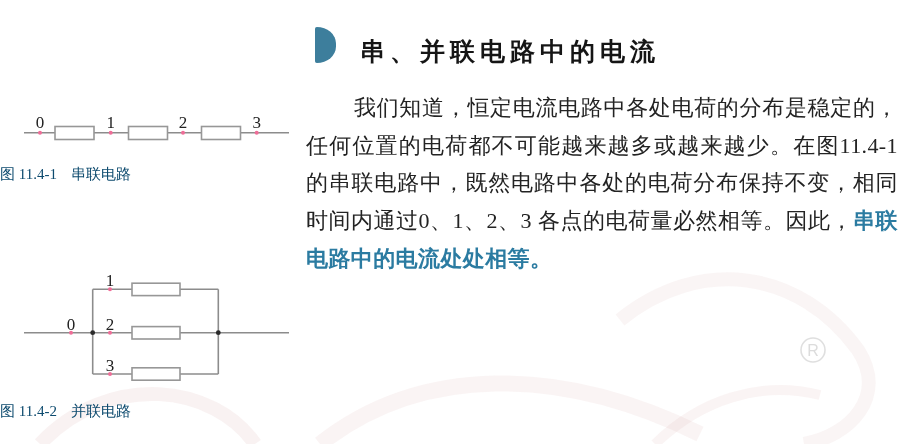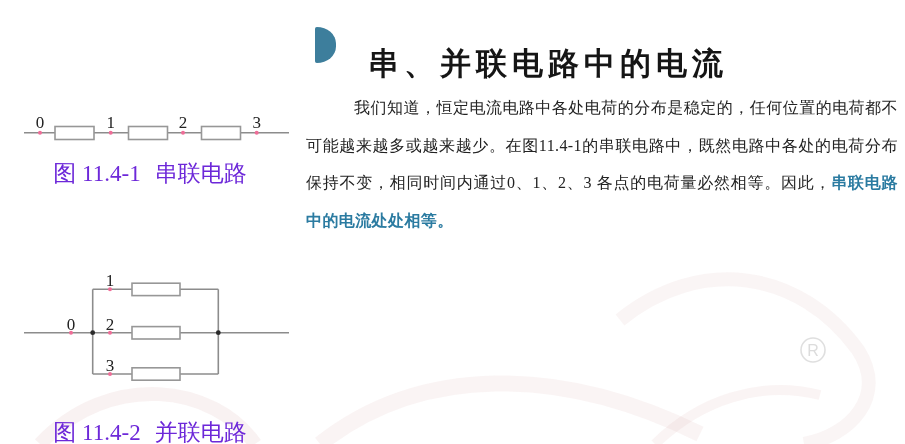--- a/index.html
+++ b/index.html
@@ -13,47 +13,47 @@
   }
   
   .heading{position:absolute;left:315px;top:26px;height:38px;}
   .hicon{
     position:absolute;left:0;top:1px;
     width:21px;height:36px;
     background:#3d7e9c;
     border-radius:2px 100% 100% 2px / 2px 50% 50% 2px;
   }
   .htitle{
-    position:absolute;left:37px;top:1px;margin:16px;
+    position:absolute;left:37px;top:1px;margin:8px;
     font-family:"Liberation Sans","DejaVu Sans",sans-serif;
-    font-size:31px;font-weight:bold;letter-spacing:5px;
+    font-size:25px;font-weight:bold;letter-spacing:5px;
     color:#151515;white-space:nowrap;
   }
   
   .article{
     position:absolute;left:306px;top:89px;width:592px;
-    font-size:16px;line-height:37.7px;
+    font-size:22px;line-height:37.7px;
     text-align:justify;letter-spacing:0.4px;
     color:#232323;
   }
   .article p{margin:0;text-indent:48px;}
   .article .em{
     font-family:"Liberation Sans","DejaVu Sans",sans-serif;
     font-weight:bold;color:#2b7ba1;
   }
   
   .figsvg{position:absolute;left:0;}
   #fig-series{top:95px;}
   #fig-parallel{top:265px;}
   .fig-caption{
-    position:absolute;left:0;width:300px;text-align:center;
-    font-size:23px;line-height:22px;color:#6d28d9;white-space:nowrap;
+    position:absolute;left:0;width:300px;text-align:left;
+    font-size:15px;line-height:22px;color:#0c4a6e;white-space:nowrap;
   }
   #cap-series{top:163px;}
-  #cap-parallel{top:400px;margin-top:22px;}
+  #cap-parallel{top:400px;}
   .fig-caption .cap-num{margin-right:14px;}
   .figlabel{
     font-family:"Liberation Serif","DejaVu Serif",serif;
     font-size:17px;fill:#222222;
   }
   
   .watermark{position:absolute;left:0;top:0;pointer-events:none;}
 </style>
 </head>
 <body>

